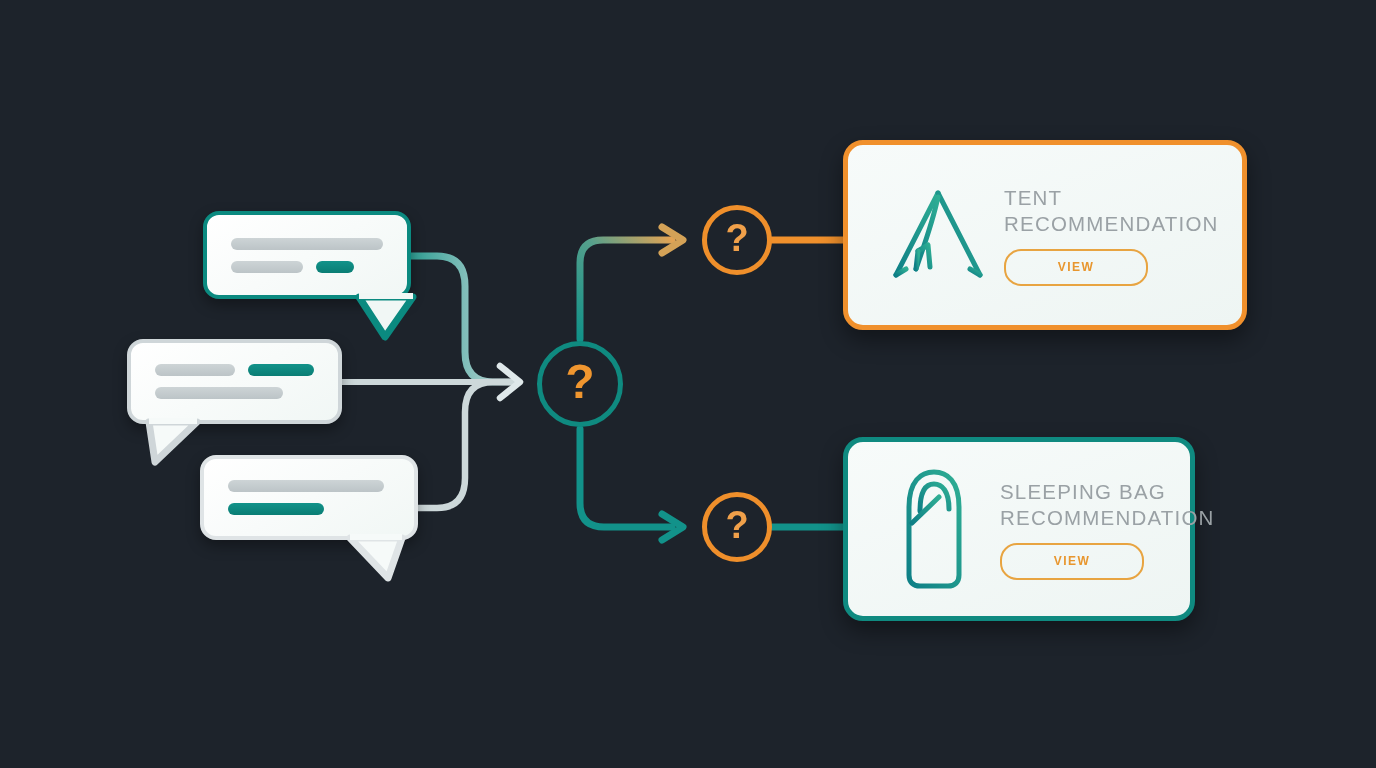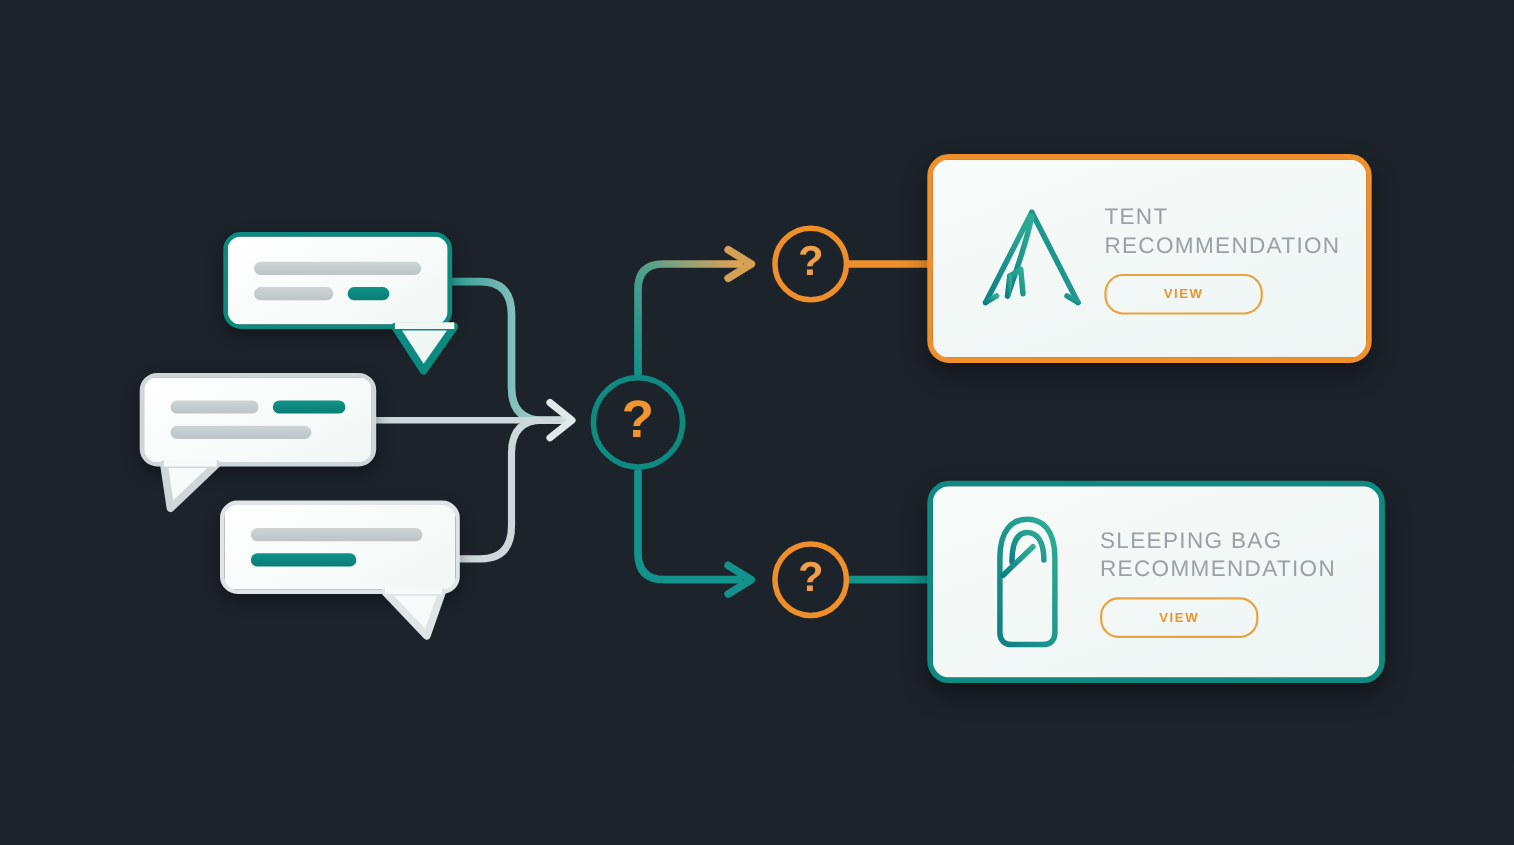--- a/index.html
+++ b/index.html
@@ -111,21 +111,21 @@
     box-shadow: 0 10px 22px rgba(0,0,0,.40);
   }
   #card-tent {
     left: 843px; top: 140px;
     width: 404px; height: 190px;
     border: 5px solid #f0902c;
     padding-left: 30px;
   }
   #card-bag {
     left: 843px; top: 437px;
-    width: 416px; height: 184px;
+    width: 352px; height: 184px;
     border: 5px solid #0f8a80;
   }
   .card-icon {
     width: 120px;
     flex: 0 0 120px;
     display: flex;
     align-items: center;
     justify-content: center;
   }
   .card-body {

